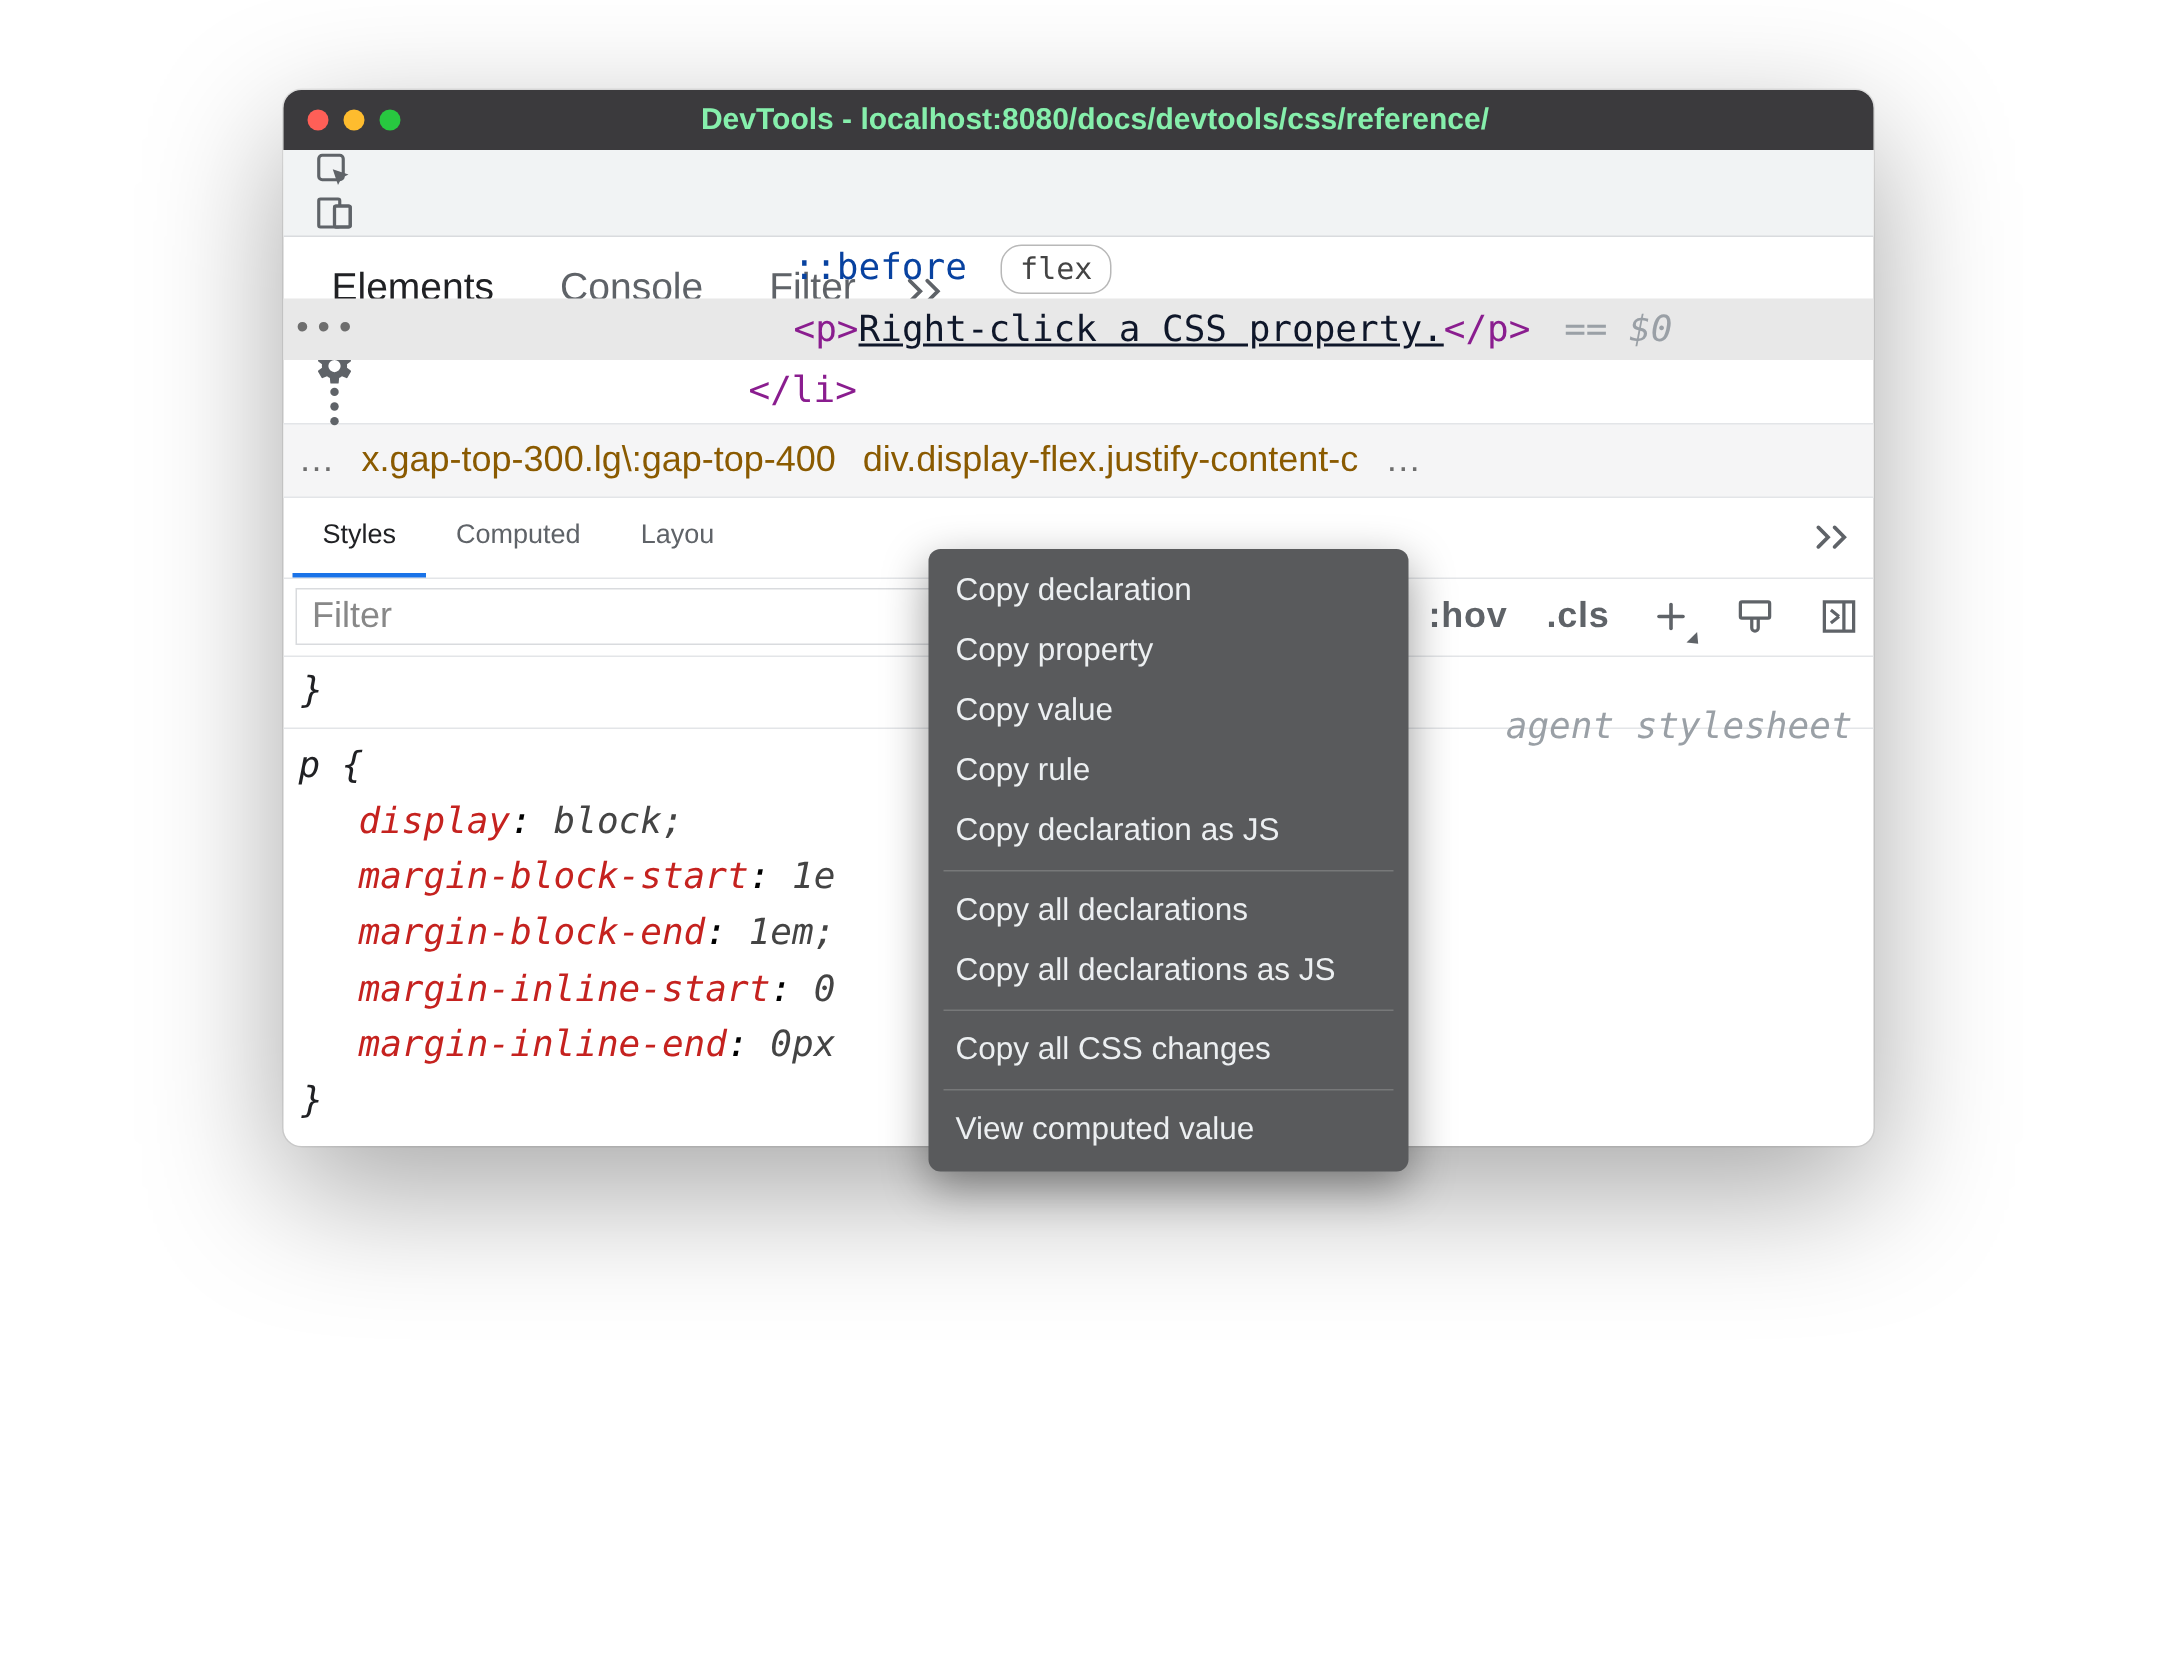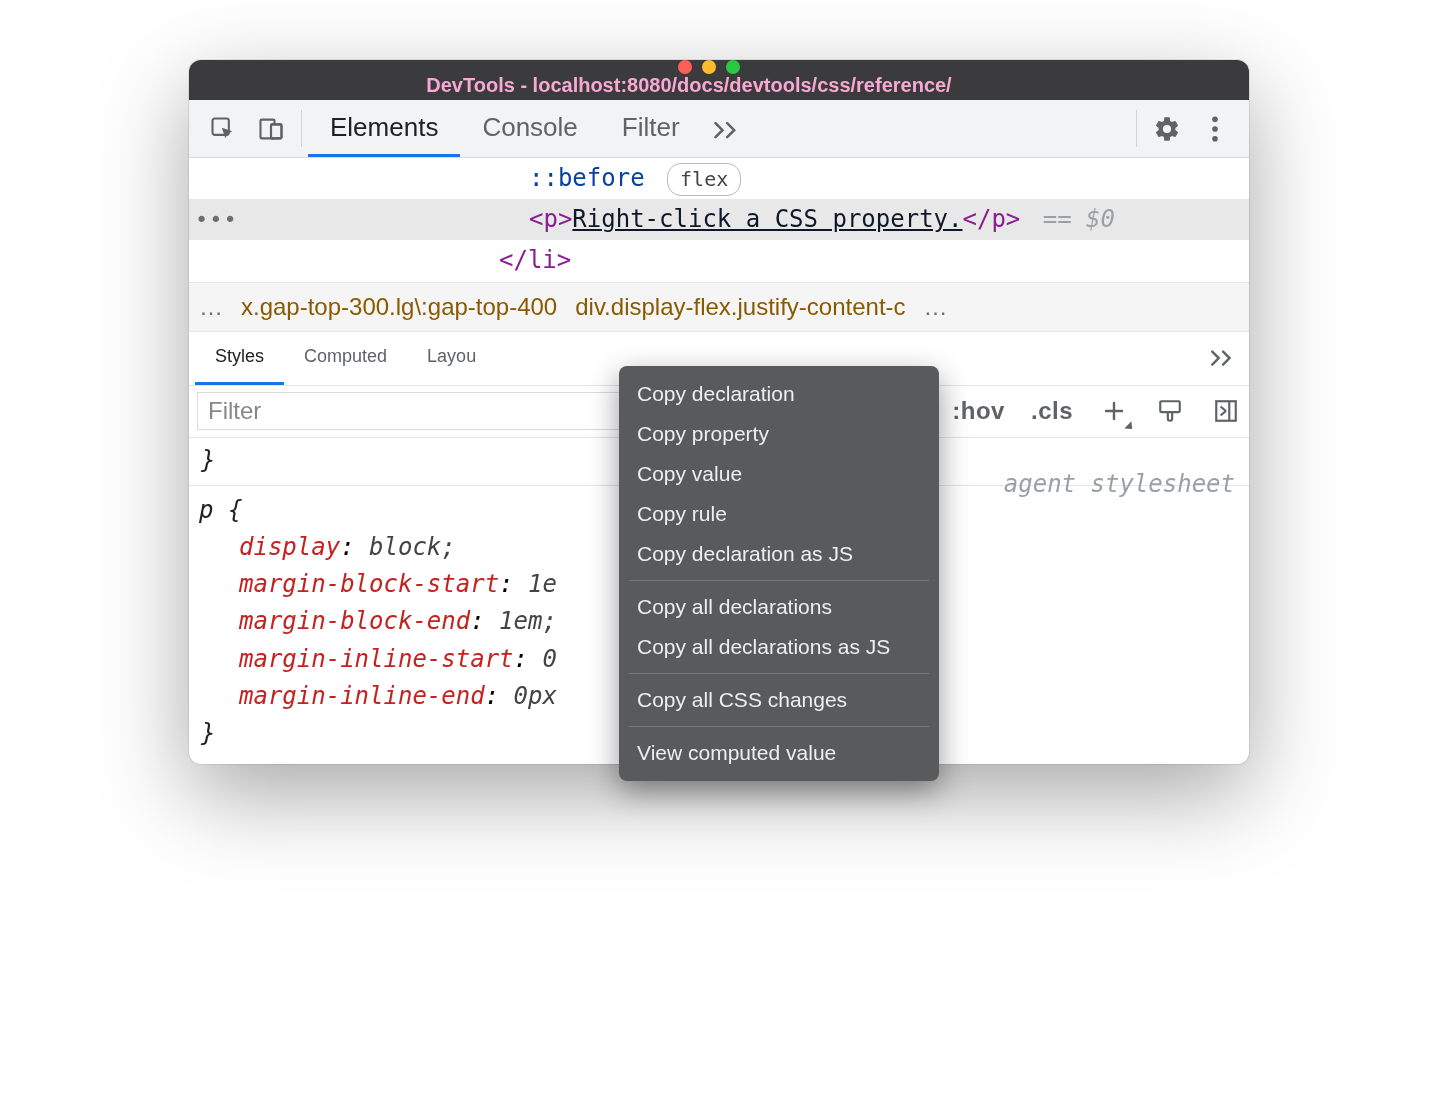--- a/index.html
+++ b/index.html
@@ -23,41 +23,41 @@
   }
 
   
   .titlebar {
     height: 40px;
     background: #3b3a3d;
     border-radius: 12px 12px 0 0;
     display: flex;
     align-items: center;
     padding: 0 16px;
-    color: #f9a8d4;
+    color: #86efac;
     font-size: 20px;
     font-weight: 600;
-    flex-direction: column;
   }
   .traffic { display: flex; gap: 10px; margin-right: 20px; }
   .dot { width: 14px; height: 14px; border-radius: 50%; }
   .dot.red { background: #ff5f57; }
   .dot.yellow { background: #febc2e; }
   .dot.green { background: #28c840; }
   .title-text { flex: 1; text-align: center; margin-left: -60px; }
 
   
   .tabrow {
     height: 58px;
     background: #f1f3f4;
     border-bottom: 1px solid #d9dbde;
     display: flex;
     align-items: stretch;
     padding: 0 10px;
     color: #5f6368;
+    flex-direction: column;
   }
   .tabrow .iconbtn {
     width: 48px;
     display: flex;
     align-items: center;
     justify-content: center;
     color: #5f6368;
   }
   .tabrow .divider {
     width: 1px;

